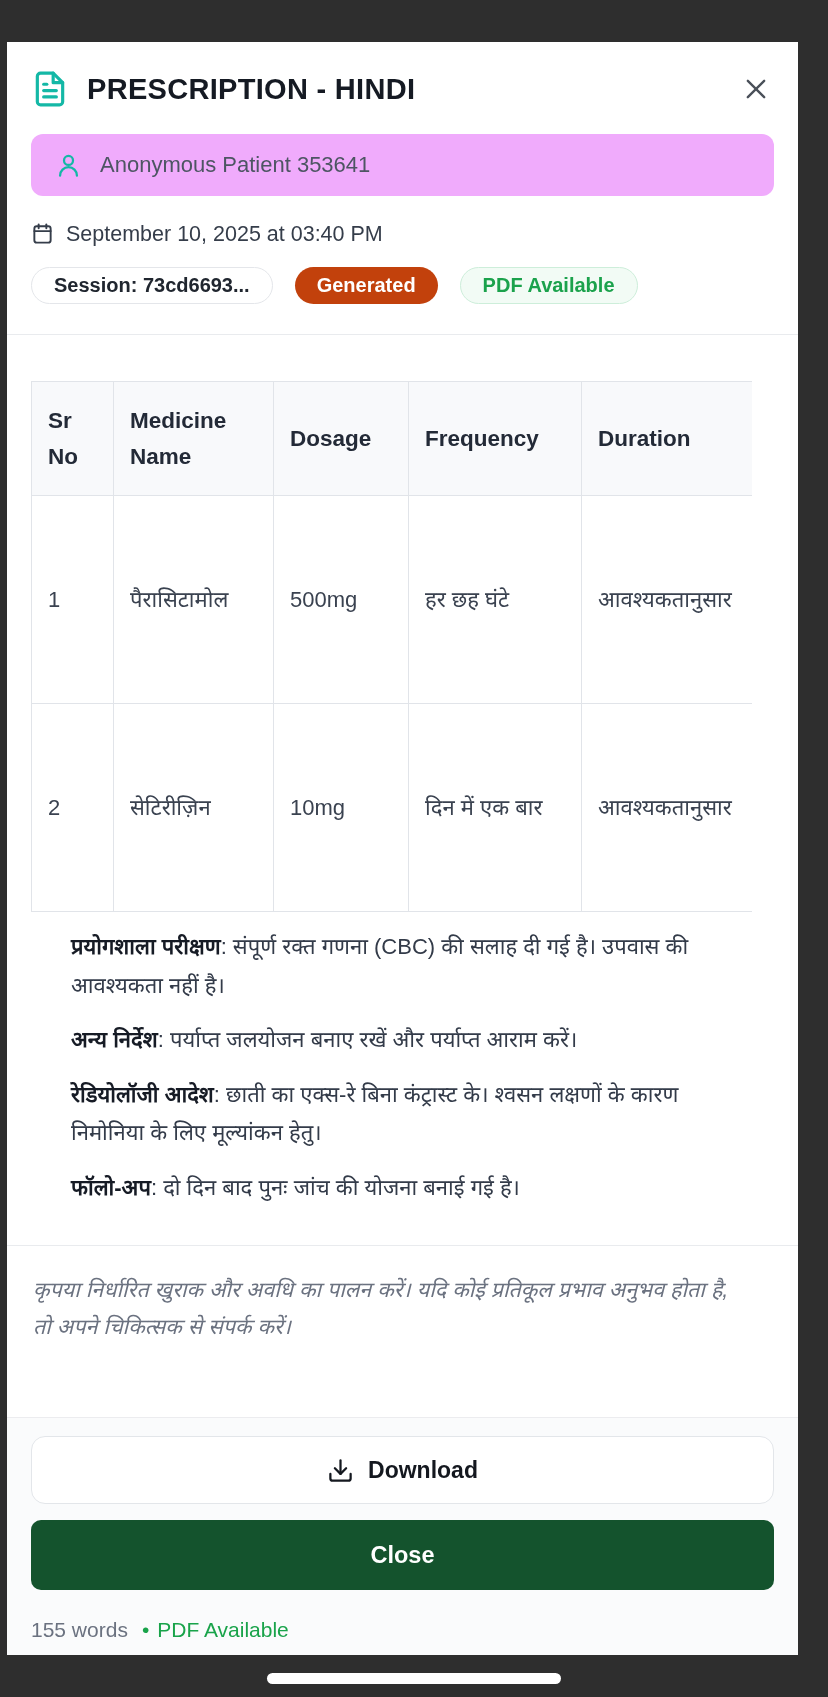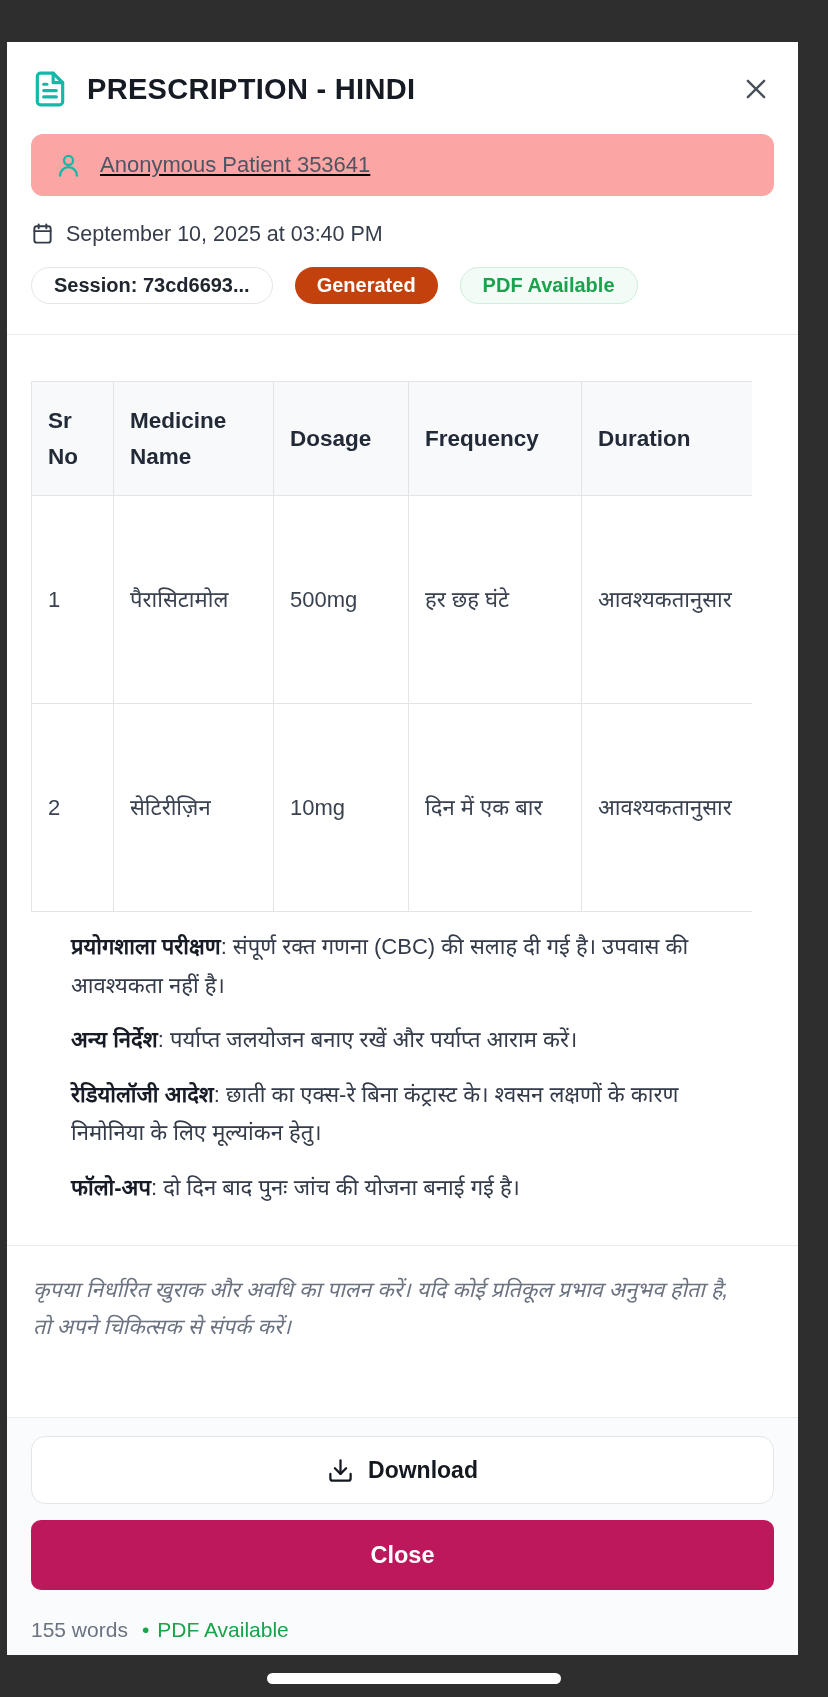--- a/index.html
+++ b/index.html
@@ -20,22 +20,22 @@
   .modal-title{
     margin:0 0 0 18px;font-size:29px;font-weight:800;color:#151a23;
     letter-spacing:.3px;
   }
   .close-btn{
     margin-left:auto;background:none;border:none;padding:4px;cursor:pointer;
     display:flex;align-items:center;justify-content:center;
   }
   
   .patient-card{
-    margin-top:26px;height:62px;background:#fca5a5;border-radius:12px;
-    display:flex;align-items:center;gap:18px;padding:0 24px;text-decoration:underline;
+    margin-top:26px;height:62px;background:#f0abfc;border-radius:12px;
+    display:flex;align-items:center;gap:18px;padding:0 24px;
   }
   .patient-name{font-size:22px;color:#4d5563;}
   
   .date-row{margin-top:26px;display:flex;align-items:flex-start;gap:12px;}
   .date-text{font-size:21.5px;color:#353d4a;}
   
   .badges{margin-top:20px;display:flex;align-items:center;gap:22px;}
   .pill{
     height:37px;border-radius:22px;display:flex;align-items:center;
     padding:0 22px;font-size:20px;font-weight:700;box-sizing:border-box;white-space:nowrap;
@@ -61,21 +61,21 @@
   .modal-footer{
     margin:24px -24px 0;margin-top:auto;background:#fafbfc;
     border-top:1.5px solid #ececef;padding:18px 24px 0;
   }
   .download-btn{
     width:100%;height:68px;background:#ffffff;border:1.5px solid #e3e6ea;border-radius:14px;
     display:flex;align-items:center;justify-content:center;gap:14px;cursor:pointer;
     font-family:inherit;font-size:23px;font-weight:600;color:#14181f;
   }
   .close-action-btn{
-    margin-top:16px;width:100%;height:70px;background:#be185d;border:none;border-radius:10px;
+    margin-top:16px;width:100%;height:70px;background:#14532d;border:none;border-radius:10px;
     display:flex;align-items:center;justify-content:center;cursor:pointer;
     font-family:inherit;font-size:23.5px;font-weight:600;color:#ffffff;
   }
   .stats-row{margin-top:28px;padding-bottom:13px;display:flex;align-items:center;gap:14px;font-size:21px;}
   .word-count{color:#6b7280;}
   .pdf-status{color:#19a34a;display:flex;align-items:center;gap:8px;}
   
   .home-indicator{
     position:absolute;left:267px;bottom:13px;width:294px;height:11px;border-radius:6px;background:#ffffff;
   }

